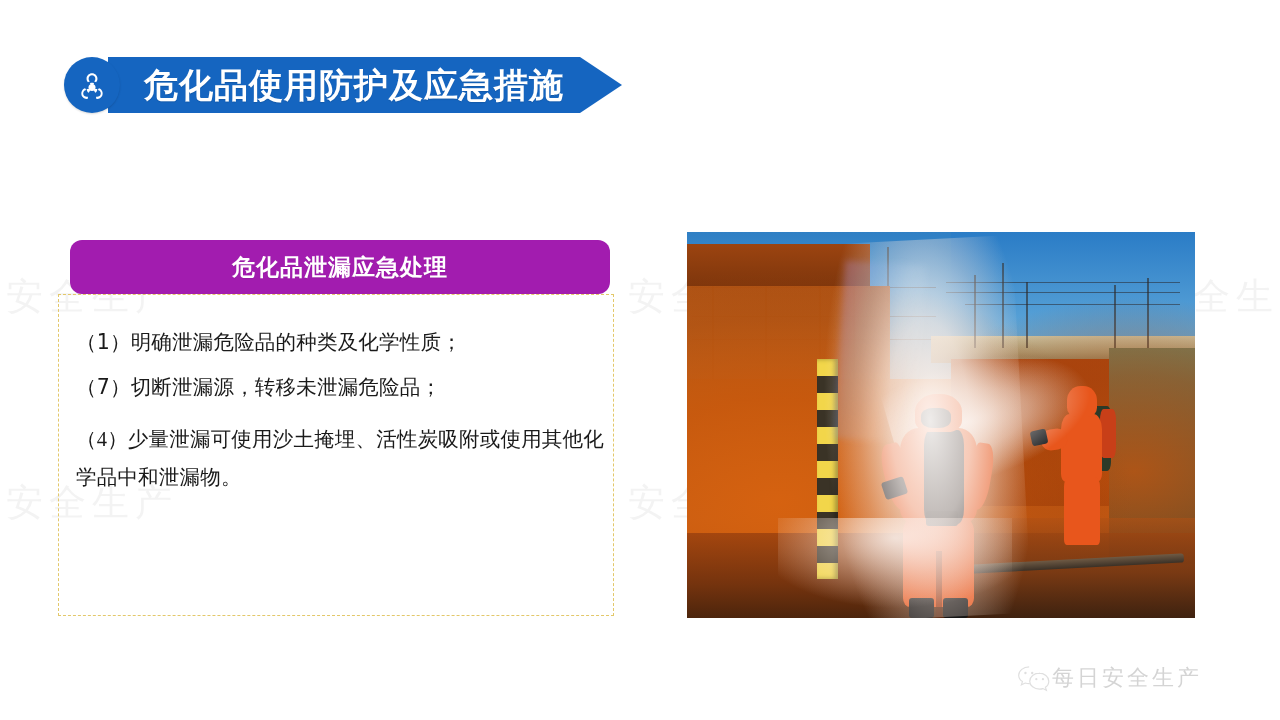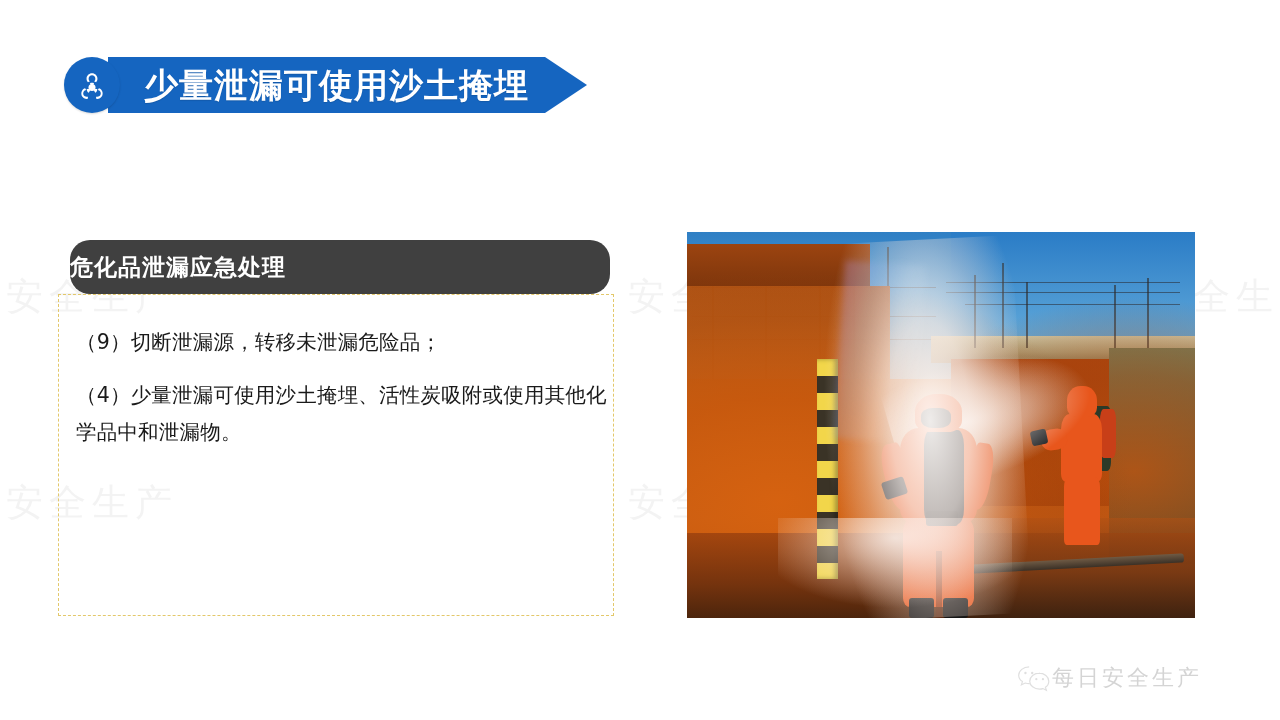--- a/index.html
+++ b/index.html
@@ -85,24 +85,25 @@
     left: 58px;
     top: 240px;
     width: 560px;
   }
   .panel-title {
     position: absolute;
     left: 12px;
     top: 0;
     width: 540px;
     height: 54px;
-    background: #404040;
-    border-radius: 20px;
+    background: #a21caf;
+    border-radius: 12px;
     display: flex;
     align-items: center;
+    justify-content: center;
     z-index: 2;
   }
   .panel-title-text {
     color: #ffffff;
     font-size: 23px;
     font-weight: 700;
     letter-spacing: 1px;
     line-height: 1;
     text-shadow: 0 1px 1px rgba(0,0,0,0.07);
   }
@@ -128,20 +129,21 @@
     color: #1a1a1a;
     line-height: 1.0;
     margin-bottom: 24px;
     white-space: nowrap;
     letter-spacing: 0.2px;
   }
   .body-line.wrap {
     white-space: normal;
     line-height: 1.85;
     margin-bottom: 8px;
+    font-family: Liberation Serif, serif;
   }
 
   
   .photo {
     position: absolute;
     left: 687px;
     top: 232px;
     width: 508px;
     height: 386px;
     overflow: hidden;
@@ -374,31 +376,32 @@
         <path d="M26.4 63.8c-3.6 6.2-1.5 14.2 4.7 17.8 2.9 1.7 6.2 2.1 9.2 1.4-.2-1.7-.2-3.5.1-5.3-2.3.8-5 .6-7.3-.7-3.9-2.3-5.2-7.2-3-11.1 1.4-2.3 3.8-3.7 6.2-3.8-1.1-1.4-1.9-2.9-2.5-4.5-3 .6-5.8 2.5-7.4 6.2z"></path>
         <path d="M73.6 63.8c3.6 6.2 1.5 14.2-4.7 17.8-2.9 1.7-6.2 2.1-9.2 1.4.2-1.7.2-3.5-.1-5.3 2.3.8 5 .6 7.3-.7 3.9-2.3 5.2-7.2 3-11.1-1.4-2.3-3.8-3.7-6.2-3.8 1.1-1.4 1.9-2.9 2.5-4.5 3 .6 5.8 2.5 7.4 6.2z"></path>
         <circle cx="50" cy="56" r="8.4"></circle>
         <path d="M50 44.6c-1.8 0-3.5.4-5 1.1l3.1 5.4c.6-.2 1.2-.3 1.9-.3s1.3.1 1.9.3l3.1-5.4c-1.5-.7-3.2-1.1-5-1.1z"></path>
         <path d="M38.6 64.6c.9 1.6 2.2 2.9 3.7 3.8l3.1-5.4c-.5-.4-.9-.9-1.2-1.5-.3-.6-.5-1.2-.6-1.8l-6.2.1c0 1.7.3 3.3 1.2 4.8z"></path>
         <path d="M61.4 64.6c-.9 1.6-2.2 2.9-3.7 3.8l-3.1-5.4c.5-.4.9-.9 1.2-1.5.3-.6.5-1.2.6-1.8l6.2.1c0 1.7-.3 3.3-1.2 4.8z"></path>
       </g>
     </svg>
   </div>
   <div class="header-bar">
-    <span class="header-title">少量泄漏可使用沙土掩埋</span>
+    <span class="header-title">危化品使用防护及应急措施</span>
   </div>
 </div>
 
 <div class="panel">
   <div class="panel-body"></div>
   <div class="panel-title">
     <span class="panel-title-text">危化品泄漏应急处理</span>
   </div>
   <div class="panel-lines">
-    <div class="body-line">（9）切断泄漏源，转移未泄漏危险品；</div>
+    <div class="body-line">（1）明确泄漏危险品的种类及化学性质；</div>
+    <div class="body-line">（7）切断泄漏源，转移未泄漏危险品；</div>
     <div class="body-line wrap">（4）少量泄漏可使用沙土掩埋、活性炭吸附或使用其他化学品中和泄漏物。</div>
   </div>
 </div>
 
 <div class="photo">
   <div class="ph-layer ph-sky"></div>
   <div class="ph-layer ph-sky-right"></div>
 
   <div class="ph-layer ph-scaff">
     <div class="ph-vbar" style="left:8%;  top:0;   height:100%;"></div>

